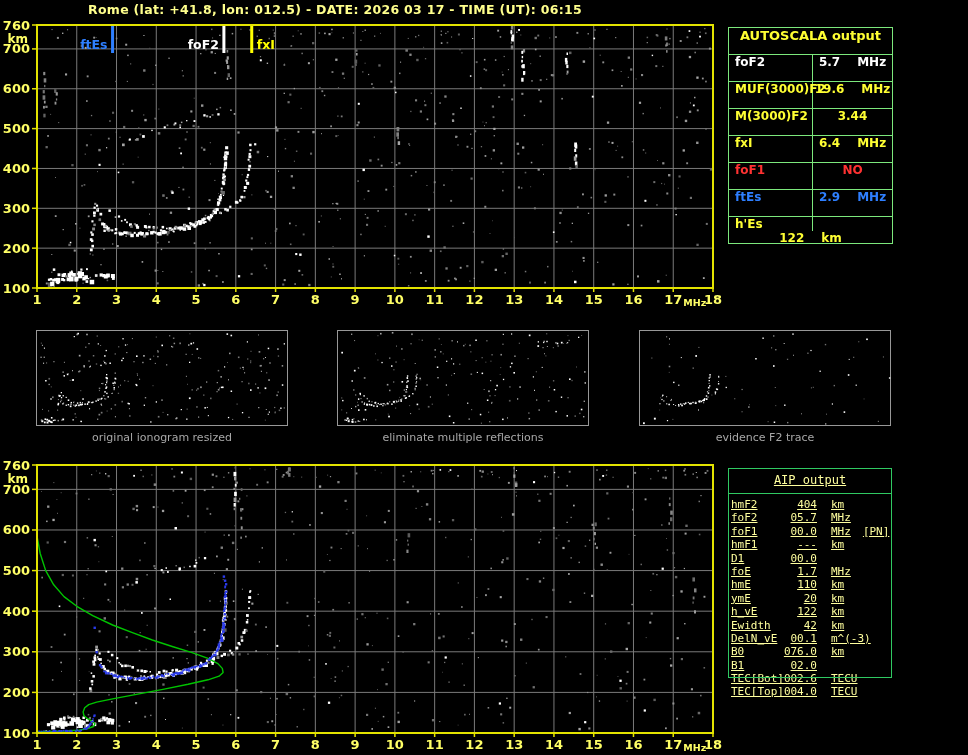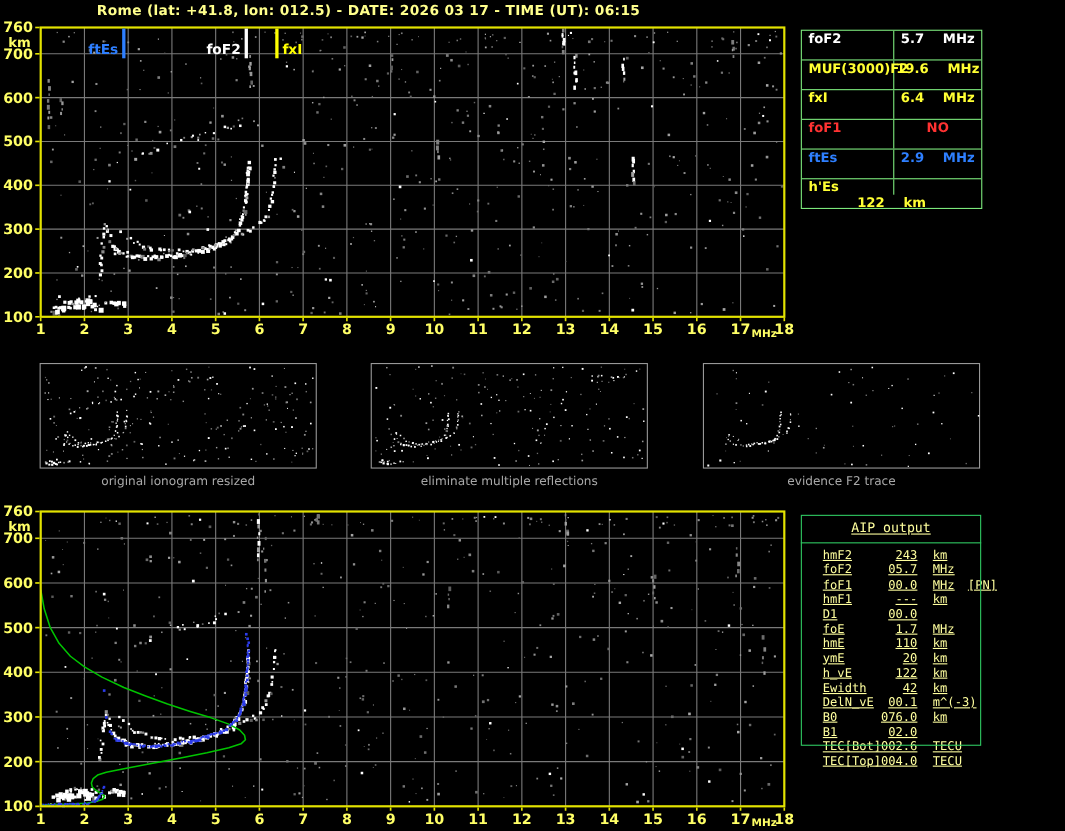--- a/index.html
+++ b/index.html
@@ -21,21 +21,21 @@
   .as-value{flex:1;display:flex;justify-content:center;gap:17px;white-space:nowrap;}
   
   .caption{position:absolute;top:431px;width:252px;text-align:center;color:#A8A8A8;
            font:11px "DejaVu Sans",sans-serif;}
   
   .aip-panel{position:absolute;left:728px;top:468px;width:164px;color:#FFFF9E;
              font:11px "DejaVu Sans Mono",monospace;text-decoration:underline;}
   .aip-header{height:25px;line-height:25px;text-align:center;border-bottom:1px solid #2FC962;
               font-size:12px;margin-bottom:4px;}
   .aip-row{display:flex;height:13.4px;line-height:13.4px;white-space:nowrap;}
-  .aip-label{width:52px;padding-left:20px;flex:none;}
+  .aip-label{width:52px;padding-left:3px;flex:none;}
   .aip-value{width:34px;text-align:right;flex:none;}
   .aip-unit{margin-left:14px;}
   .aip-note{margin-left:12px;}
   .aip-border{position:absolute;left:728px;top:468px;width:162px;height:208px;
               border:1px solid #2FC962;pointer-events:none;}
 </style>
 </head>
 <body>
 
 <div id="screen">
@@ -2767,32 +2767,39 @@
         <rect x="698.0" y="409.5" width="1.0" height="1.0" fill="#FFFFFF"></rect>
         <rect x="847.8" y="374.2" width="1.6" height="1.6" fill="#FFFFFF"></rect>
         <rect x="792.3" y="333.4" width="1.4" height="1.4" fill="#FFFFFF"></rect>
         <rect x="725.6" y="386.8" width="1.3" height="1.3" fill="#FFFFFF"></rect>
       </g>
     </svg>
 
   <div class="title">Rome (lat: +41.8, lon: 012.5) - DATE: 2026 03 17 - TIME (UT): 06:15</div>
 
   <div class="as-table" id="as-table">
+    <div class="as-header">AUTOSCALA output</div>
   <div class="as-row" style="color: rgb(255, 255, 255);">
         <div class="as-label">foF2</div>
         <div class="as-value">
           <span>5.7</span>
           <span>MHz</span>
         </div>
       </div>
       <div class="as-row" style="color: rgb(255, 255, 51);">
         <div class="as-label">MUF(3000)F2</div>
         <div class="as-value">
           <span>19.6</span>
           <span>MHz</span>
+        </div>
+      </div>
+      <div class="as-row" style="color: rgb(255, 255, 51);">
+        <div class="as-label">M(3000)F2</div>
+        <div class="as-value">
+          <span>3.44</span>
         </div>
       </div>
       <div class="as-row" style="color: rgb(255, 255, 51);">
         <div class="as-label">fxI</div>
         <div class="as-value">
           <span>6.4</span>
           <span>MHz</span>
         </div>
       </div>
       <div class="as-row" style="color: rgb(255, 50, 50);">
@@ -2818,21 +2825,21 @@
     </div>
 
   <div class="caption" style="left:337px">eliminate multiple reflections</div>
   <div class="caption" style="left:36px">original ionogram resized</div>
   <div class="caption" style="left:639px">evidence F2 trace</div>
 
   <div class="aip-panel" id="aip-panel">
     <div class="aip-header">AIP output</div>
   <div class="aip-row">
         <div class="aip-label">hmF2</div>
-        <div class="aip-value">243</div>
+        <div class="aip-value">404</div>
         <div class="aip-unit">km</div>
       </div>
       <div class="aip-row">
         <div class="aip-label">foF2</div>
         <div class="aip-value">05.7</div>
         <div class="aip-unit">MHz</div>
       </div>
       <div class="aip-row">
         <div class="aip-label">foF1</div>
         <div class="aip-value">00.0</div>

